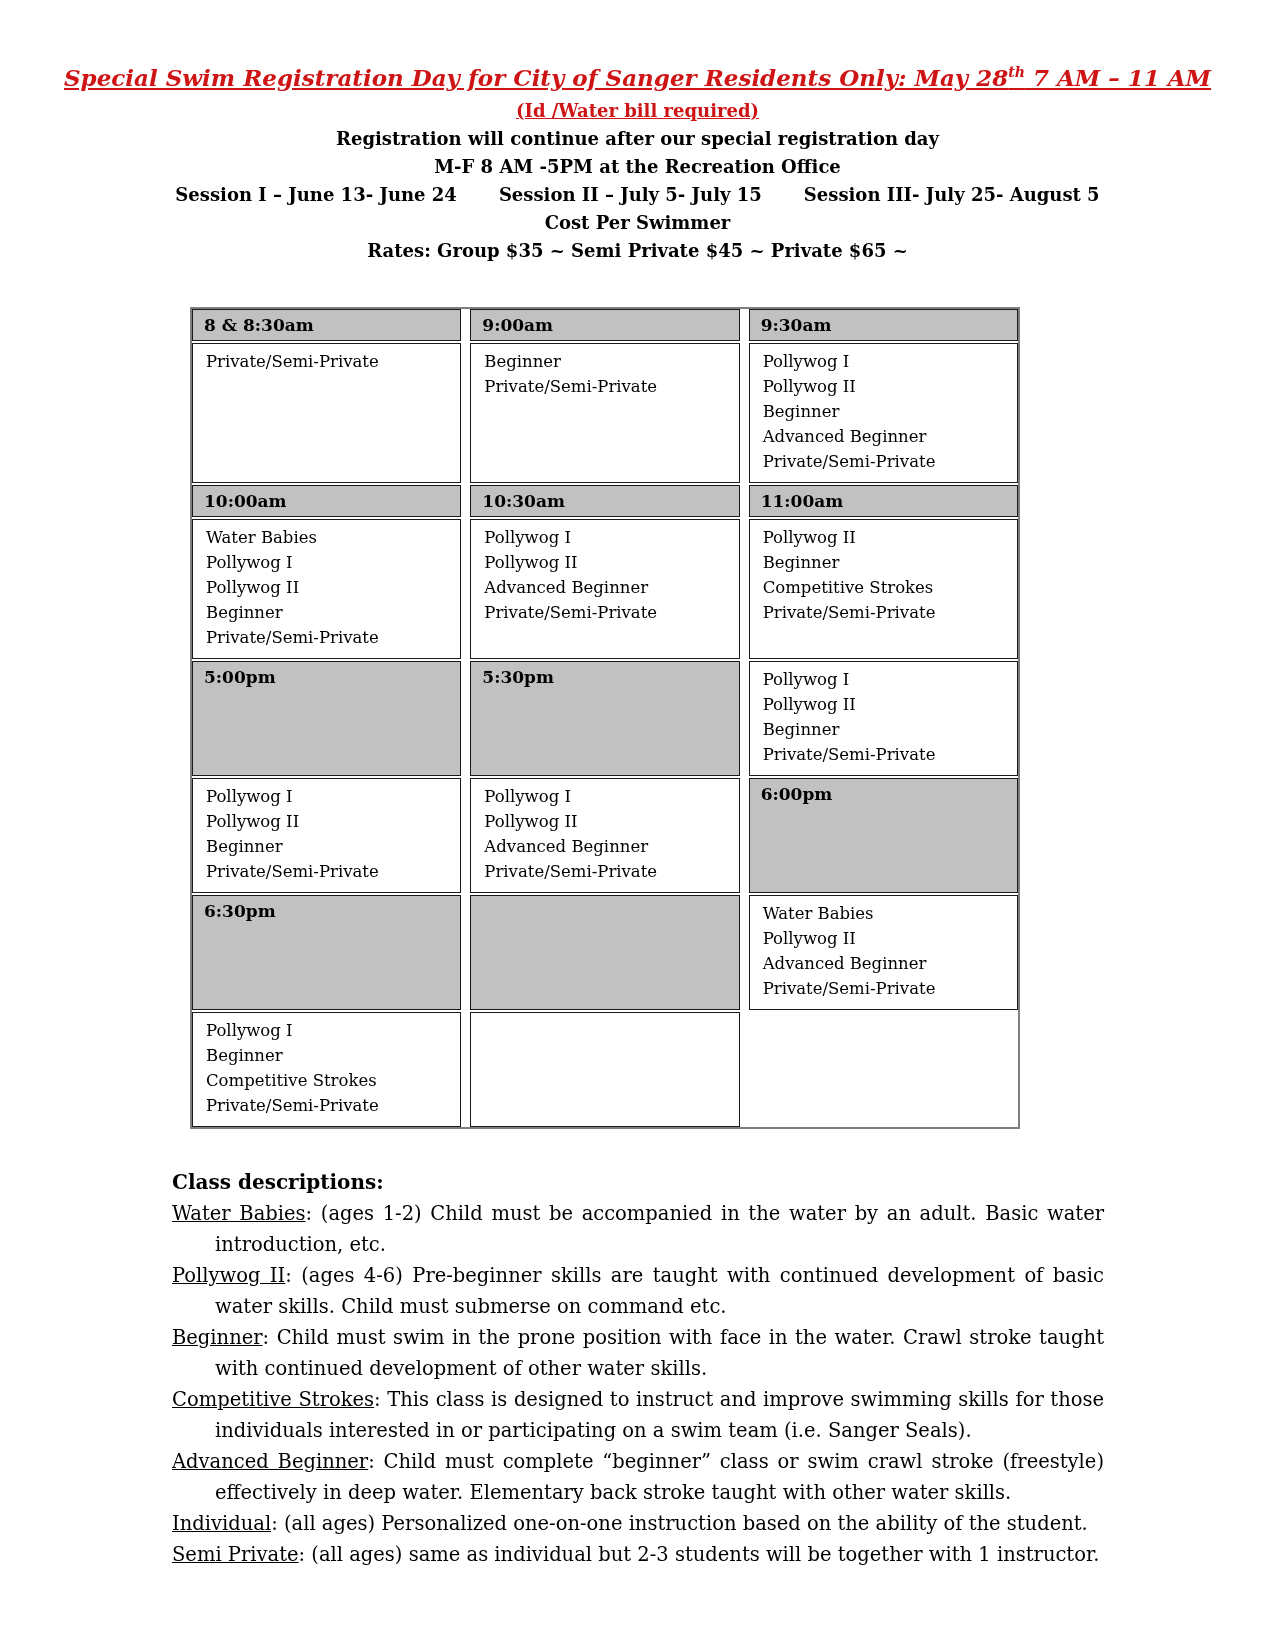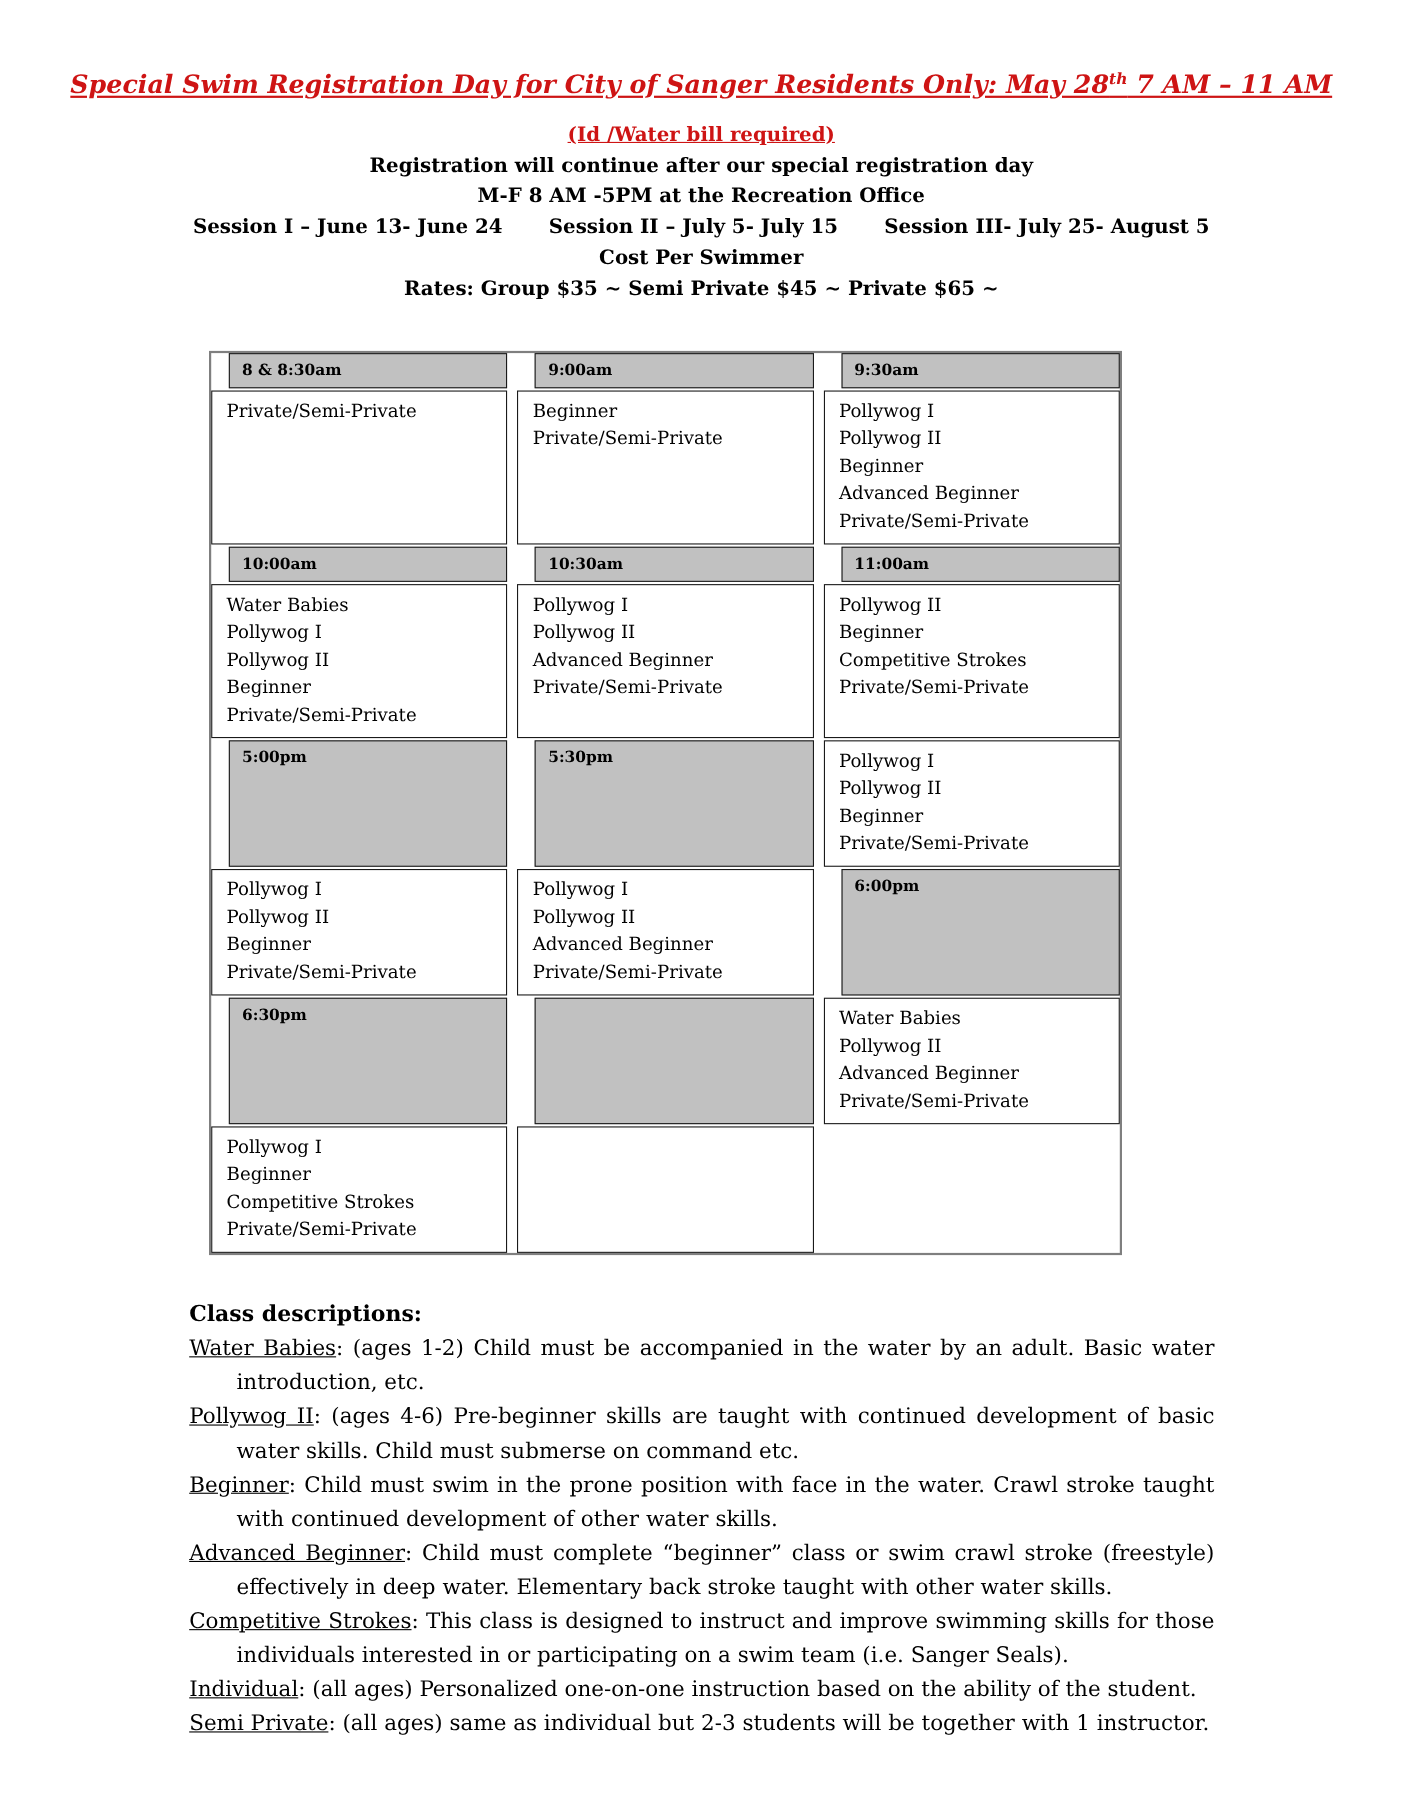--- a/index.html
+++ b/index.html
@@ -23,21 +23,21 @@
     text-decoration: underline;
     line-height: 30px;
   }
   .doc-title sup { font-size: 14px; }
   .id-note {
     color: #CE1414;
     font-size: 18px;
     font-weight: bold;
     text-decoration: underline;
     line-height: 28px;
-    margin-top: 16px;
+    margin-top: 4px;
   }
   .hline {
     color: #000;
     font-size: 18px;
     font-weight: bold;
     line-height: 28px;
   }
   .sessions-row {
     display: flex;
     justify-content: center;
@@ -54,25 +54,24 @@
     grid-template-columns: repeat(3, 1fr);
     column-gap: 9px;
     row-gap: 2px;
     border: 2px solid #7f7f7f;
     background: #ffffff;
   }
   .th {
     background: #C1C1C1;
     border: 1px solid #1a1a1a;
     font-weight: bold;
-    font-size: 14px;
+    font-size: 17px;
     padding: 4px 8px 4px 11px;
     line-height: 22px;
     min-height: 30px;
-    margin-left: 16px;
   }
   .td {
     background: #ffffff;
     border: 1px solid #1a1a1a;
     font-size: 16.5px;
     line-height: 25px;
     padding: 5px 8px 8px 13px;
     white-space: pre-line;
     min-height: 28px;
   }
@@ -177,19 +176,19 @@
 Competitive Strokes
 Private/Semi-Private</div>
     <div class="td"></div>
   </div>
 
   <div class="descriptions">
     <div class="desc-heading">Class descriptions:</div>
     <p class="desc-entry"><span class="term">Water Babies</span><span>: (ages 1-2) Child must be accompanied in the water by an adult. Basic water introduction, etc.</span></p>
     <p class="desc-entry"><span class="term">Pollywog II</span><span>: (ages 4-6) Pre-beginner skills are taught with continued development of basic water skills.  Child must submerse on command etc.</span></p>
     <p class="desc-entry"><span class="term">Beginner</span><span>: Child must swim in the prone position with face in the water.  Crawl stroke taught with continued development of other water skills.</span></p>
+    <p class="desc-entry"><span class="term">Competitive Strokes</span><span>: This class is designed to instruct and improve swimming skills for those individuals interested in or participating on a swim team (i.e. Sanger Seals).</span></p>
     <p class="desc-entry"><span class="term">Advanced Beginner</span><span>: Child must complete “beginner” class or swim crawl stroke (freestyle) effectively in deep water.  Elementary back stroke taught with other water skills.</span></p>
-    <p class="desc-entry"><span class="term">Competitive Strokes</span><span>: This class is designed to instruct and improve swimming skills for those individuals interested in or participating on a swim team (i.e. Sanger Seals).</span></p>
     <p class="desc-entry"><span class="term">Individual</span><span>: (all ages) Personalized one-on-one instruction based on the ability of the student.</span></p>
     <p class="desc-entry"><span class="term">Semi Private</span><span>: (all ages) same as individual but 2-3 students will be together with 1 instructor.</span></p>
   </div>
 
 </div>
 
 </body></html>

